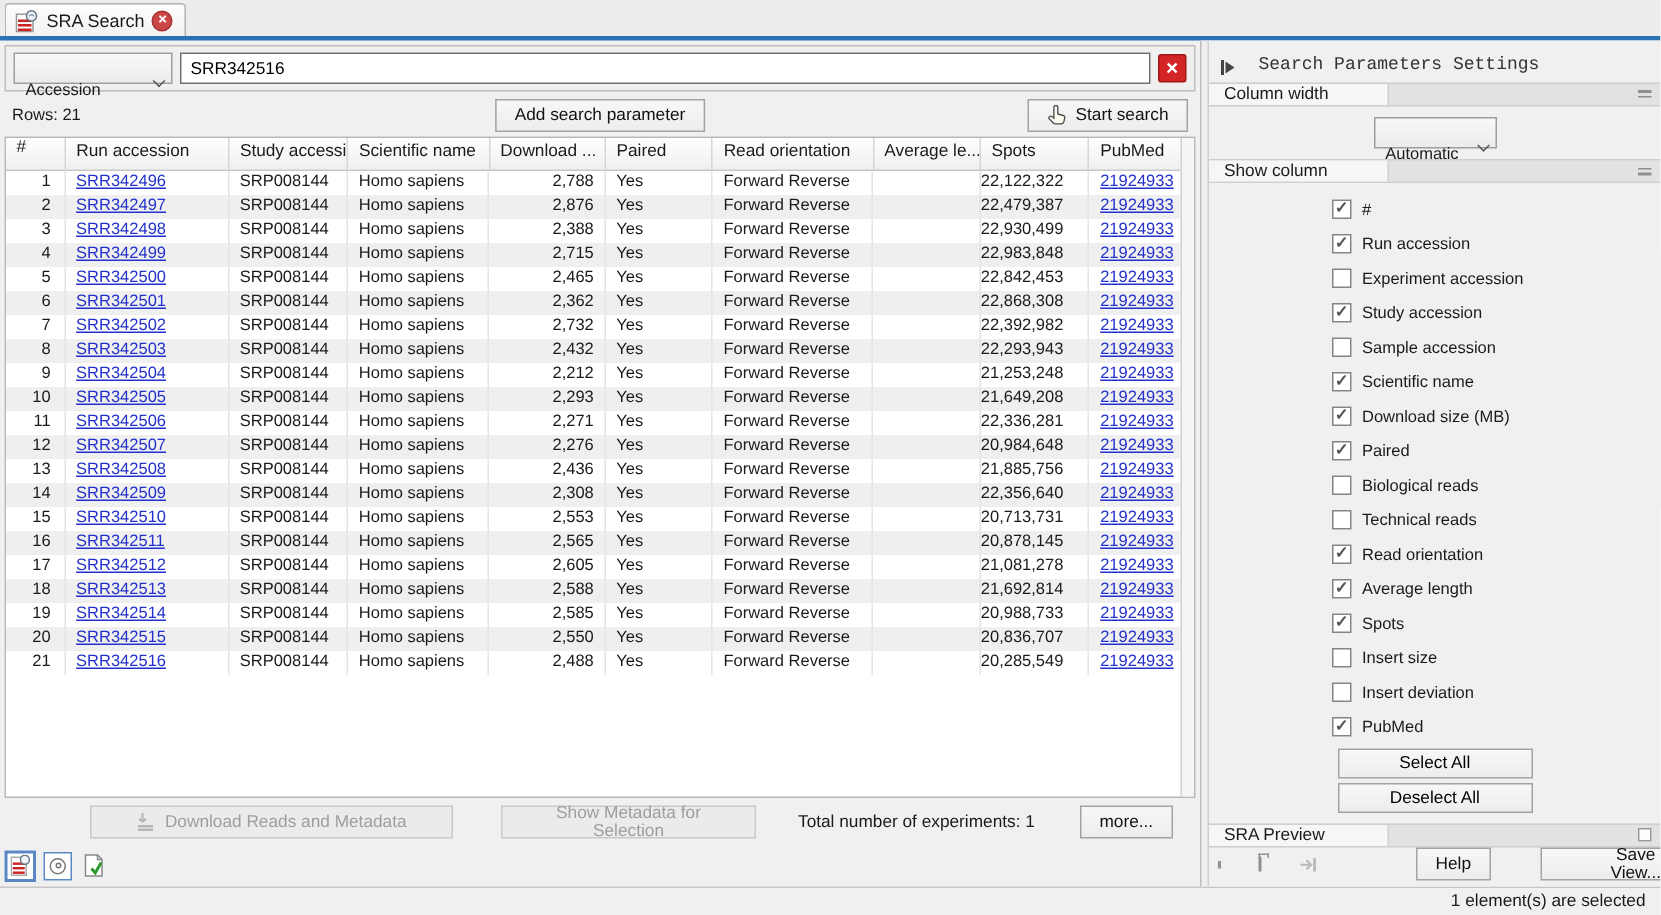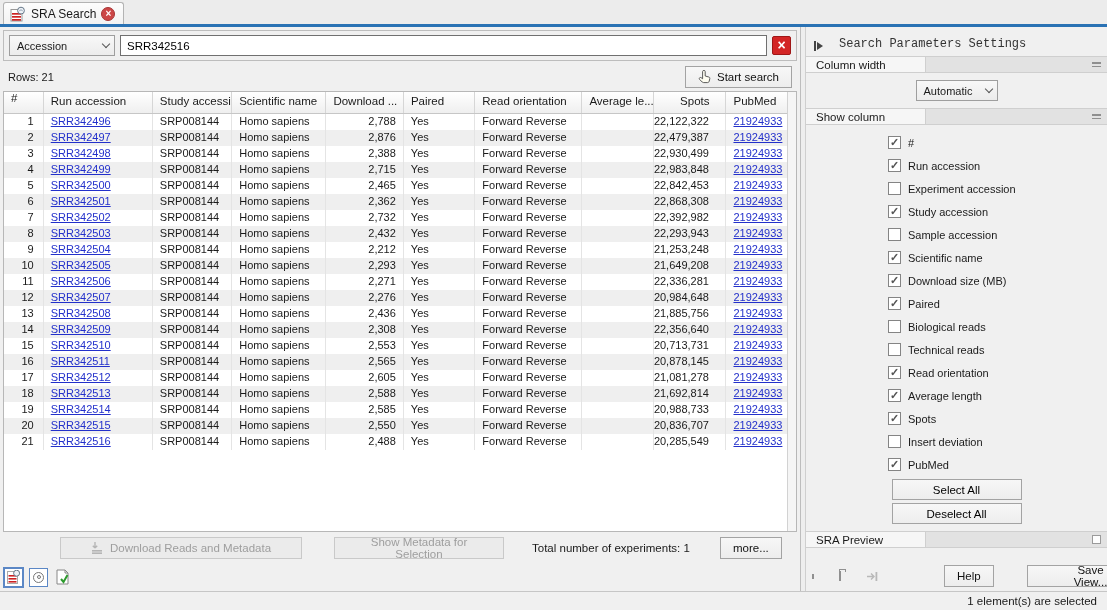--- a/index.html
+++ b/index.html
@@ -17,21 +17,21 @@
 
   
   .main { display:flex; height:564px; }
   .left { width:800px; display:flex; flex-direction:column; }
   .splitter { width:6px; border-left:1px solid #bdbdbd; border-right:1px solid #cfcfcf; background:#eeeeee; }
   .sidebar { flex:1; display:flex; flex-direction:column; overflow:hidden; background:#f0f0f0; }
 
   
   .search-outer { margin:3px 3px 1px 3px; border:1px solid #bdbdbd; padding:4px 5px; display:flex; gap:5px; align-items:center; }
   .combo { height:21px; background:linear-gradient(#f8f8f8,#ececec); border:1px solid #9e9e9e;
-           display:flex; align-items:center; padding:0 5px 0 7px; gap:6px; cursor:default; }
+           display:flex; align-items:flex-start; padding:18px 5px 0 7px; gap:6px; cursor:default; }
   .combo-accession { width:106px; }
   .combo-label { flex:1; }
   .chev { width:6px; height:6px; border-right:1.4px solid #555; border-bottom:1.4px solid #555;
           transform:rotate(45deg); margin-top:-3px; flex:none; }
   .search-input { flex:1; height:21px; border:1px solid #707070; background:#fff; padding:0 6px;
                   font-family:"Liberation Sans",sans-serif; font-size:11.5px; }
   .clear-btn { width:19px; height:19px; background:#d32525; border:1px solid #9f1717; border-radius:2px;
                color:#fff; font-weight:bold; font-size:14px; line-height:16px; text-align:center; cursor:pointer; flex:none; }
 
   
@@ -53,21 +53,21 @@
   .td { font-size:11px; line-height:15px; padding-left:7px; border-right:1px solid #e4e4e4;
         white-space:nowrap; overflow:hidden; }
   .c0{width:40px; text-align:right; padding:0 9px 0 0;}
   .c1{width:110px;} .c2{width:80px;} .c3{width:95px;}
   .c4{width:78px; text-align:right; padding:0 7px 0 0;}
   .c5{width:72px;} .c6{width:108px;}
   .c7{width:72px; text-align:left; padding:16px 7px 0 0;}
   .c8{width:73px; text-align:right; padding:0 23px 0 0;}
   .c9{width:61px; border-right:none;}
   .th.c0{ text-align:left; padding-left:7px;}
-  .th.c4,.th.c7,.th.c8{ text-align:right; padding:3px 16px 0 7px;}
+  .th.c4,.th.c7,.th.c8{ text-align:left; padding:3px 0 0 7px;}
   .tlink { color:#2330cb; text-decoration:underline; cursor:pointer; }
   .scrolltrack { width:9px; border-left:1px solid #d2d2d2; background:#f5f5f5; flex:none; }
 
   
   .footrow { height:31px; display:flex; align-items:center; padding:0 8px; gap:0; }
   .btn-download { margin-left:52px; width:242px; justify-content:center; }
   .btn-showmeta { margin-left:32px; width:170px; justify-content:center; }
   .total-label { margin-left:28px; font-size:11.5px; }
   .btn-more { margin-left:30px; width:62px; justify-content:center; }
   .viewicons { height:28px; display:flex; align-items:center; gap:5px; padding-left:3px; }
@@ -139,20 +139,21 @@
       <div class="combo combo-accession">
         <span class="combo-label">Accession</span>
         <span class="chev"></span>
       </div>
       <input class="search-input" type="text" value="SRR342516" style="">
       <div class="clear-btn">×</div>
     </div>
 
     <div class="tbrow">
       <span>Rows: 21</span>
+      <button class="btn btn-add">Add search parameter</button>
       <button class="btn btn-start">
         <span style="display:inline-flex;">
           <svg width="13" height="14" viewBox="0 0 13 14">
             <path d="M4.6 1.6 C4.6 0.9 5.2 0.3 5.9 0.3 C6.6 0.3 7.2 0.9 7.2 1.6 L7.2 6 L10.8 7 C11.6 7.2 12 7.9 11.8 8.6 L11.2 11.3 C11 12.1 10.3 12.6 9.5 12.6 L5.6 12.6 C5.1 12.6 4.6 12.4 4.2 12 L1.6 9.4 C1.1 8.9 1.2 8.1 1.7 7.7 C2.1 7.4 2.7 7.4 3.1 7.7 L4.6 8.8 Z" fill="#fffef2" stroke="#4a4a4a" stroke-width="0.9"></path>
           </svg>
         </span>
         <span>Start search</span>
       </button>
     </div>
 
@@ -547,20 +548,24 @@
         <div class="chkrow">
           <span class="cb">✓</span>
           <span>Average length</span>
         </div>
         <div class="chkrow">
           <span class="cb">✓</span>
           <span>Spots</span>
         </div>
         <div class="chkrow">
           <span class="cb"></span>
+          <span>Insert size</span>
+        </div>
+        <div class="chkrow">
+          <span class="cb"></span>
           <span>Insert deviation</span>
         </div>
         <div class="chkrow">
           <span class="cb">✓</span>
           <span>PubMed</span>
         </div>
       </div>
 
     <button class="sb-btn">Select All</button>
     <button class="sb-btn">Deselect All</button>

